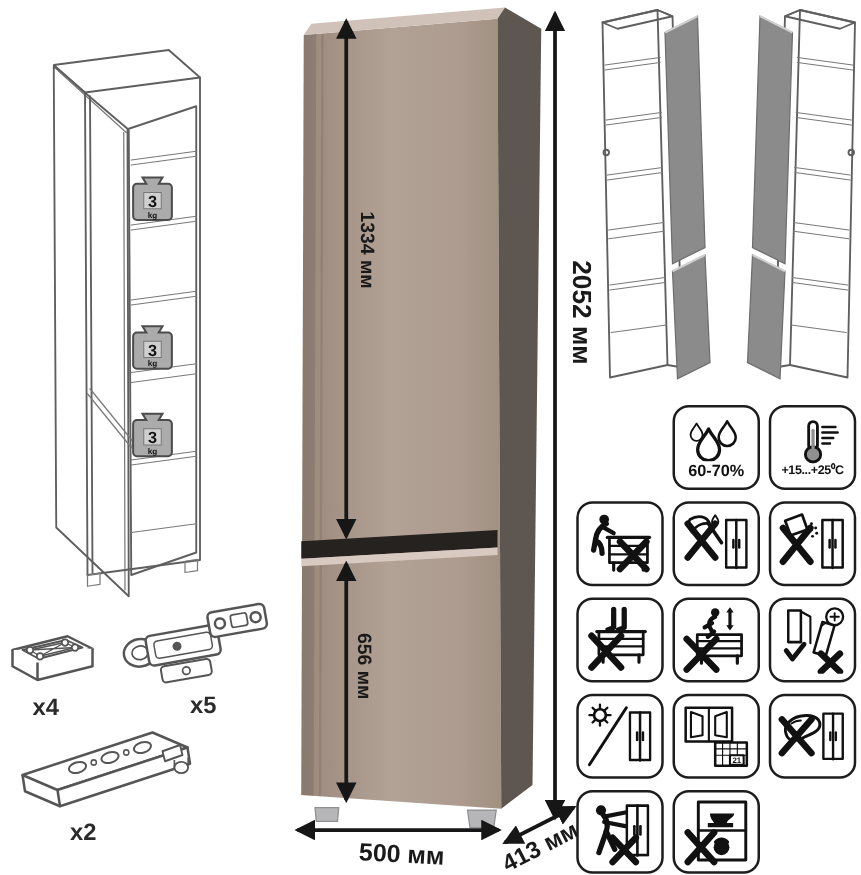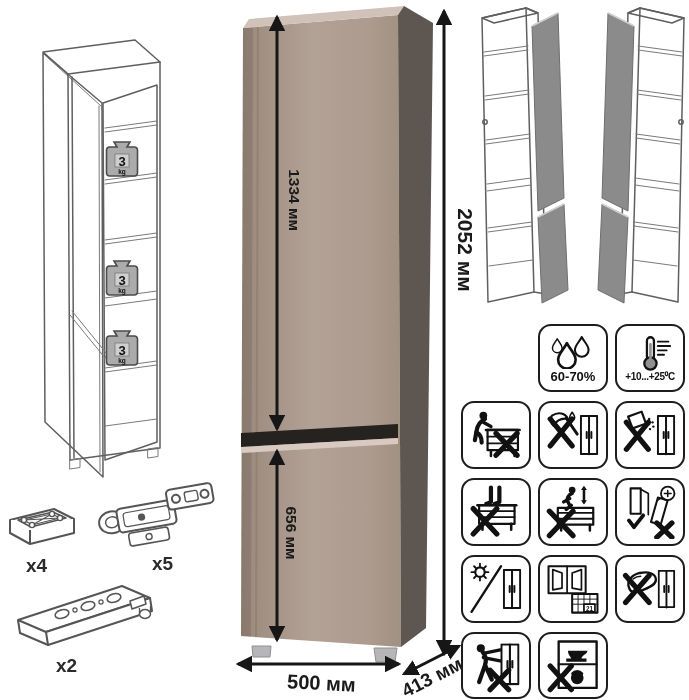--- a/index.html
+++ b/index.html
@@ -213,21 +213,21 @@
     </svg>
     <div class="cap cap-hum">60-70%</div>
   </div>
   <div class="care">
     <svg class="pict" width="56" height="36" viewBox="0 0 64 40">
       <rect x="28.5" y="2" width="8" height="26" rx="4" stroke-width="2.6"></rect>
       <circle cx="32.5" cy="32" r="7" fill="#909090" stroke-width="2.6"></circle>
       <line x1="32.5" y1="10" x2="32.5" y2="26" stroke="#909090" stroke-width="3"></line>
       <path d="M41 7 H53 M41 12 H55 M41 17 H51 M41 22 H48" stroke-width="2.2"></path>
     </svg>
-    <div class="cap cap-temp">+10...+25⁰C</div>
+    <div class="cap cap-temp">+15...+25⁰C</div>
   </div>
 
   <div class="care" style="grid-column:1">
     <svg class="pict" width="58" height="54" viewBox="0 0 64 64">
       <circle cx="17" cy="9" r="4.6" fill="#111" stroke="none"></circle>
       <path d="M19 13 C13 16 10 21 9 27 L7 38" stroke-width="5"></path>
       <path d="M9 29 C13 31 15 36 15 41" stroke-width="5"></path>
       <path d="M17 17 L26 22" stroke-width="4"></path>
       <rect x="22" y="26" width="36" height="24" stroke-width="2.6"></rect>
       <path d="M22 34 H58 M22 42 H58" stroke-width="2.2"></path>

